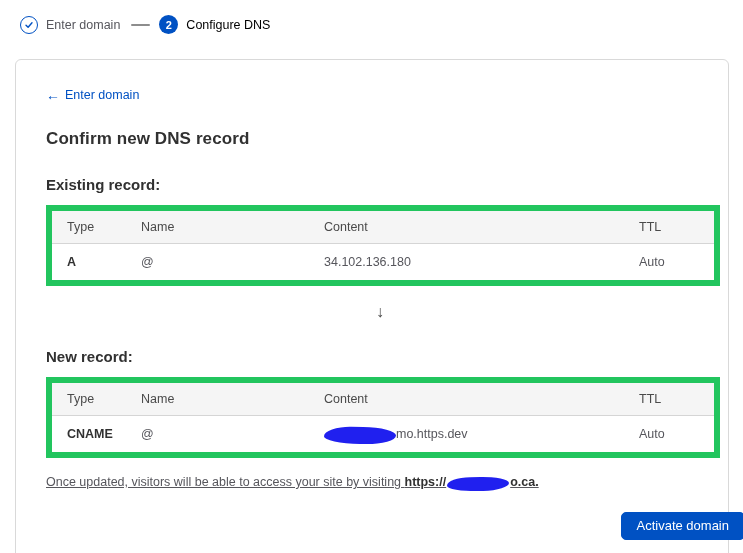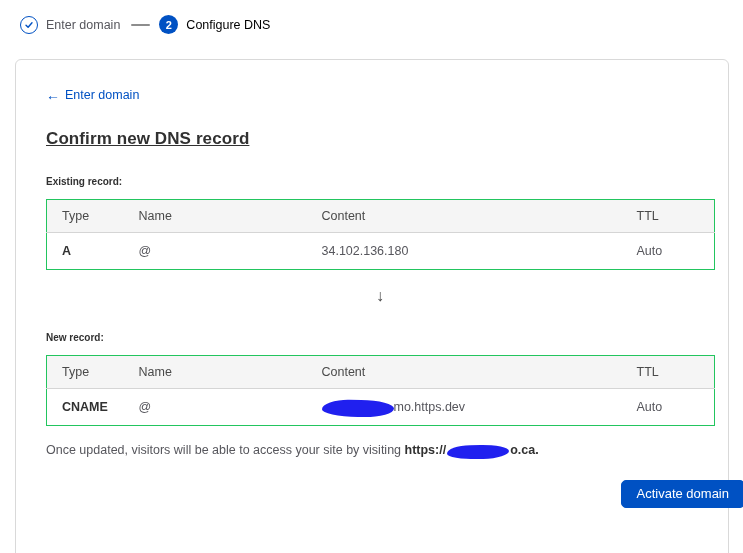--- a/index.html
+++ b/index.html
@@ -46,32 +46,31 @@
   }
   .back-link {
     color: #0051c3; font-size: 12.5px; text-decoration: none;
     display: inline-flex; align-items: center; gap: 5px;
     cursor: pointer;
   }
   .back-arrow { font-size: 14px; line-height: 1; }
   h1.page-title {
     margin: 25px 0 0; font-size: 17px; font-weight: 700; color: #313131;
     letter-spacing: 0.1px;
-    text-decoration: underline;
   }
   .intro { margin-top: 26px; font-size: 12.5px; color: #56565c; }
   .intro b, .footer-note b { color: #313131; font-weight: 700; }
   .section-label {
-    margin-top: 27px; font-size: 10px; font-weight: 700; color: #313131;
+    margin-top: 27px; font-size: 15px; font-weight: 700; color: #313131;
   }
   
   table.dns-table {
     margin-top: 12px;
     width: 668px; border-collapse: collapse; table-layout: fixed;
-    border: 1px solid #22c55e;
+    border: 6px solid #22c55e;
     font-size: 12.5px;
   }
   table.dns-table col.c-type { width: 77px; }
   table.dns-table col.c-name { width: 183px; }
   table.dns-table col.c-content { width: 330px; }
   table.dns-table col.c-ttl { width: 78px; }
   table.dns-table thead th {
     background: #f5f5f5;
     border-bottom: 1px solid #d5d5d5;
     font-weight: 400; color: #4a4a4a; text-align: left;
@@ -80,21 +79,21 @@
   table.dns-table thead th.last, table.dns-table td.last { padding-left: 0; }
   table.dns-table td {
     padding: 11px 0 11px 15px; color: #56565c; background: #fff;
   }
   table.dns-table td.rec-type { font-weight: 700; color: #313131; }
   
   .arrow-down {
     text-align: center; width: 668px;
     margin-top: 17px; font-size: 16px; color: #4a4a4a;
   }
-  .footer-note { margin-top: 17px; font-size: 12.5px; }
+  .footer-note { margin-top: 17px; font-size: 12.5px; text-decoration: underline; }
   .redact {
     display: inline-block; vertical-align: text-bottom;
     background: #2020ef;
     border-radius: 45% 55% 50% 60% / 70% 55% 65% 50%;
   }
   .redact.r-intro { width: 52px; height: 13px; transform: rotate(-1.5deg); margin: 0 1px -1px 1px; }
   .redact.r-table { width: 72px; height: 17px; transform: rotate(1deg); margin: 0 0 -3px 0; }
   .redact.r-footer { width: 62px; height: 14px; transform: rotate(-1deg); margin: 0 1px -2px 1px; }
   .btn-row { width: 699px; margin-top: 23px; display: flex; justify-content: flex-end; }
   .btn-primary {

